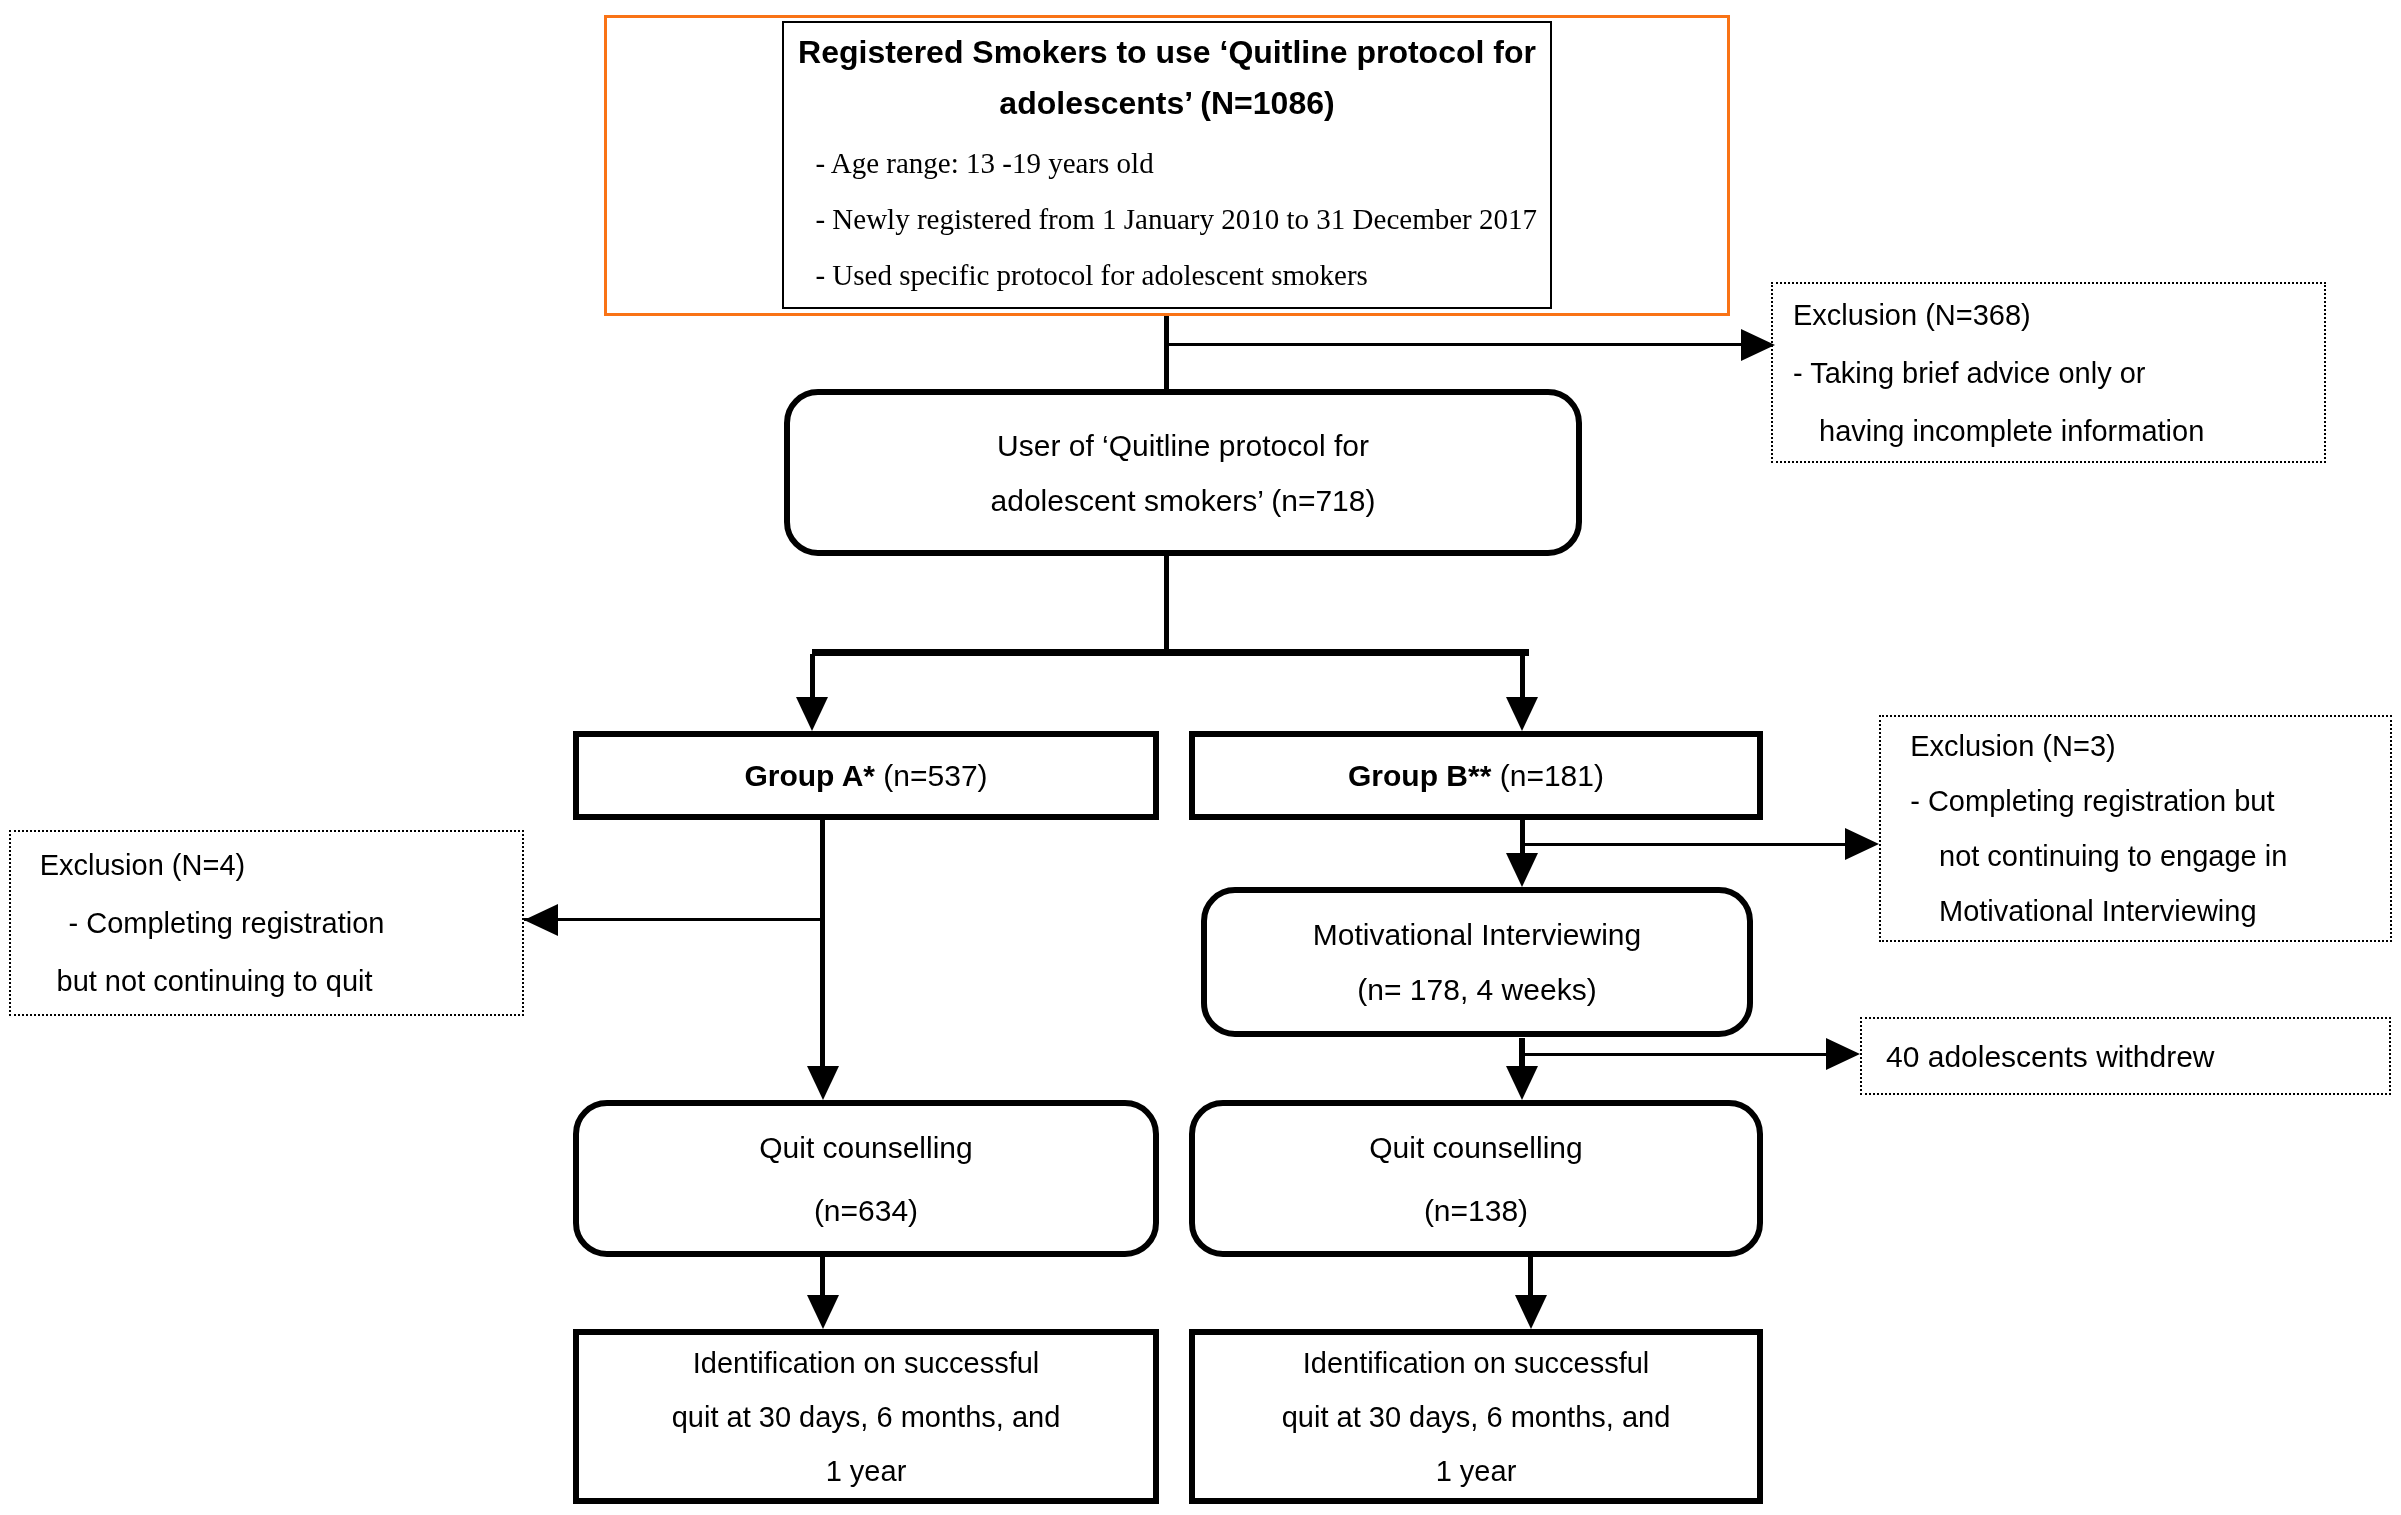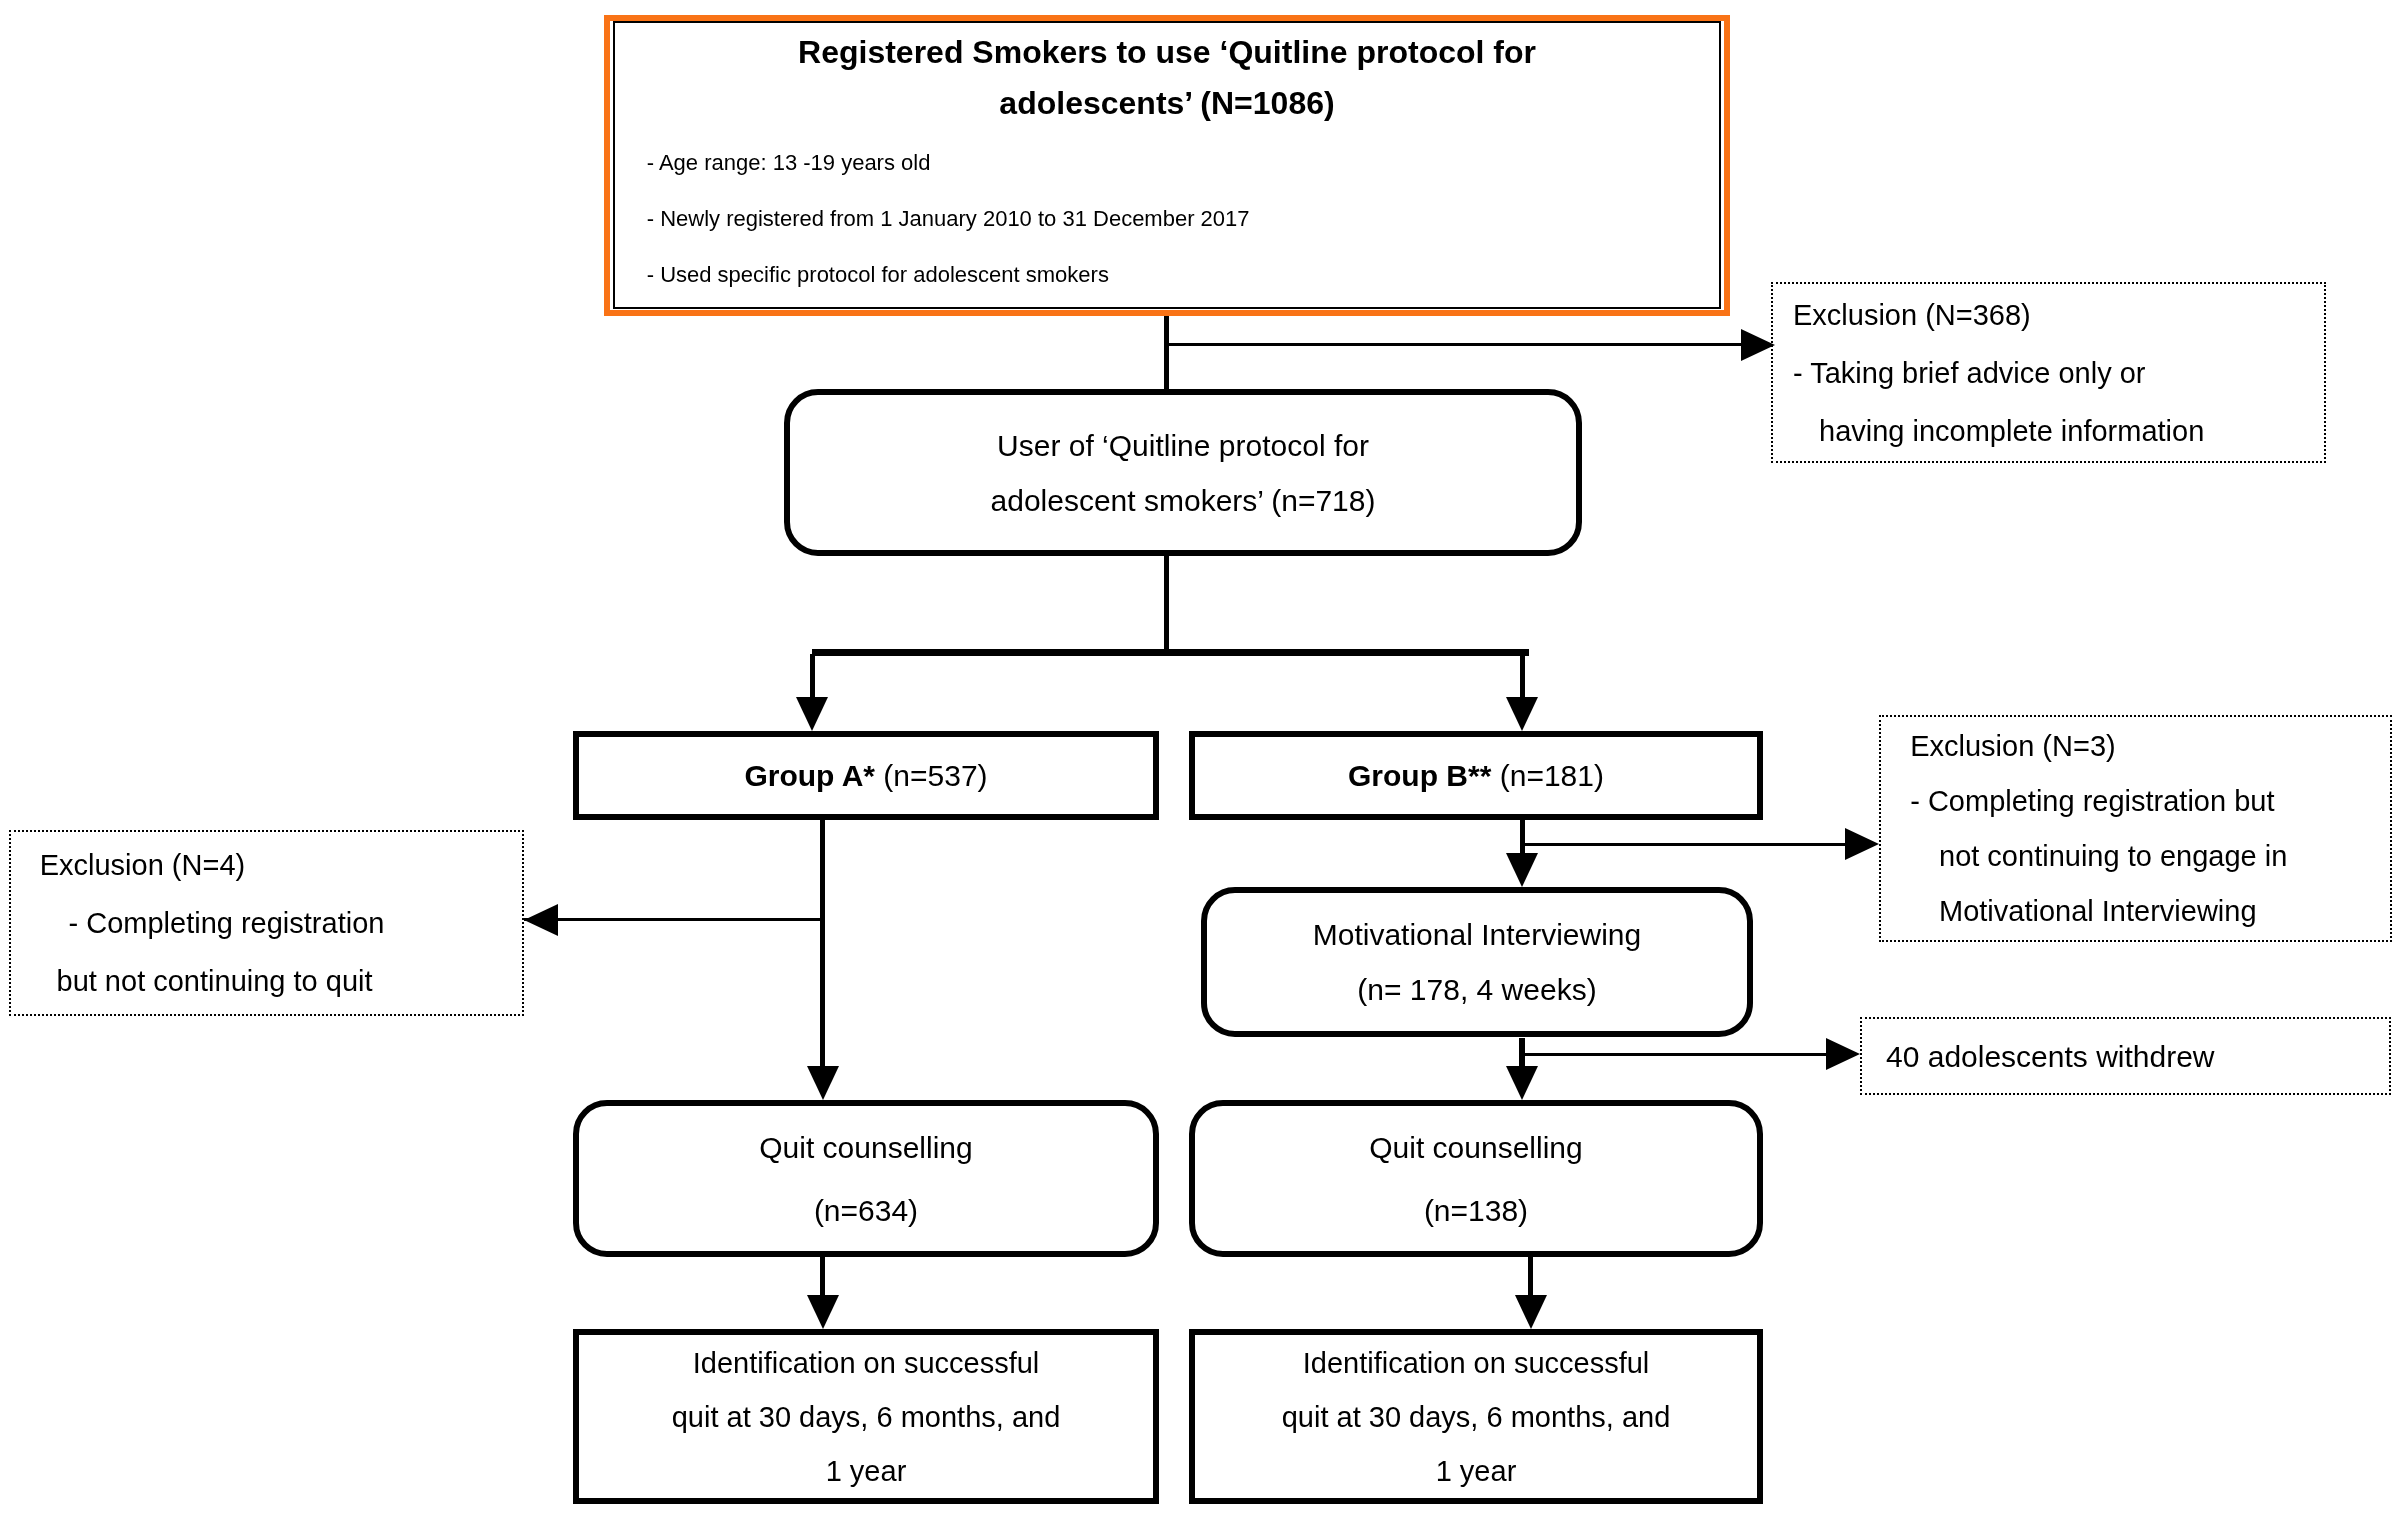--- a/index.html
+++ b/index.html
@@ -24,32 +24,32 @@
     background: #ffffff;
     display: flex;
     flex-direction: column;
     justify-content: center;
   }
   .centered { align-items: center; text-align: center; }
   .leftal   { align-items: flex-start; text-align: left; }
   .rect     { border: 6px solid #000; }
   .rounded  { border: 6.6px solid #000; border-radius: 34px; }
   .dotted   { border: 2.6px dotted #000; }
-  .dbl-outer { border: 6px solid #f97316; padding: 3.3px; }
+  .dbl-outer { border: 3px solid #f97316; padding: 3.3px; align-items: center; }
   .dbl-inner {
     border: 2px solid #000;
     flex: 1;
     display: flex;
     flex-direction: column;
     justify-content: center;
     box-sizing: border-box;
     padding: 4px 13px;
   }
   .title-line { font-size: 32px; font-weight: bold; line-height: 51px; text-align: center; }
-  .bullet     { font-size: 22px; line-height: 56px; text-align: left; padding-left: 18.4px; white-space: nowrap; }
+  .bullet     { font-size: 29px; line-height: 56px; text-align: left; padding-left: 18.4px; white-space: nowrap; font-family: Liberation Serif, serif; }
   .bullets-wrap { margin-top: 5.3px; }
   .txt46 { font-size: 30px; line-height: 55px; }
   .txt44 { font-size: 29px; line-height: 58px; }
   .quitline { font-size: 30px; line-height: 63px; }
   .ident-line { font-size: 29px; line-height: 54px; }
   .excl-line { white-space: nowrap; }
   .ind-sm { padding-left: 9.2px; }
   .ind-md { padding-left: 26px; }
   .ind-lg { padding-left: 38px; }
   .caption {

